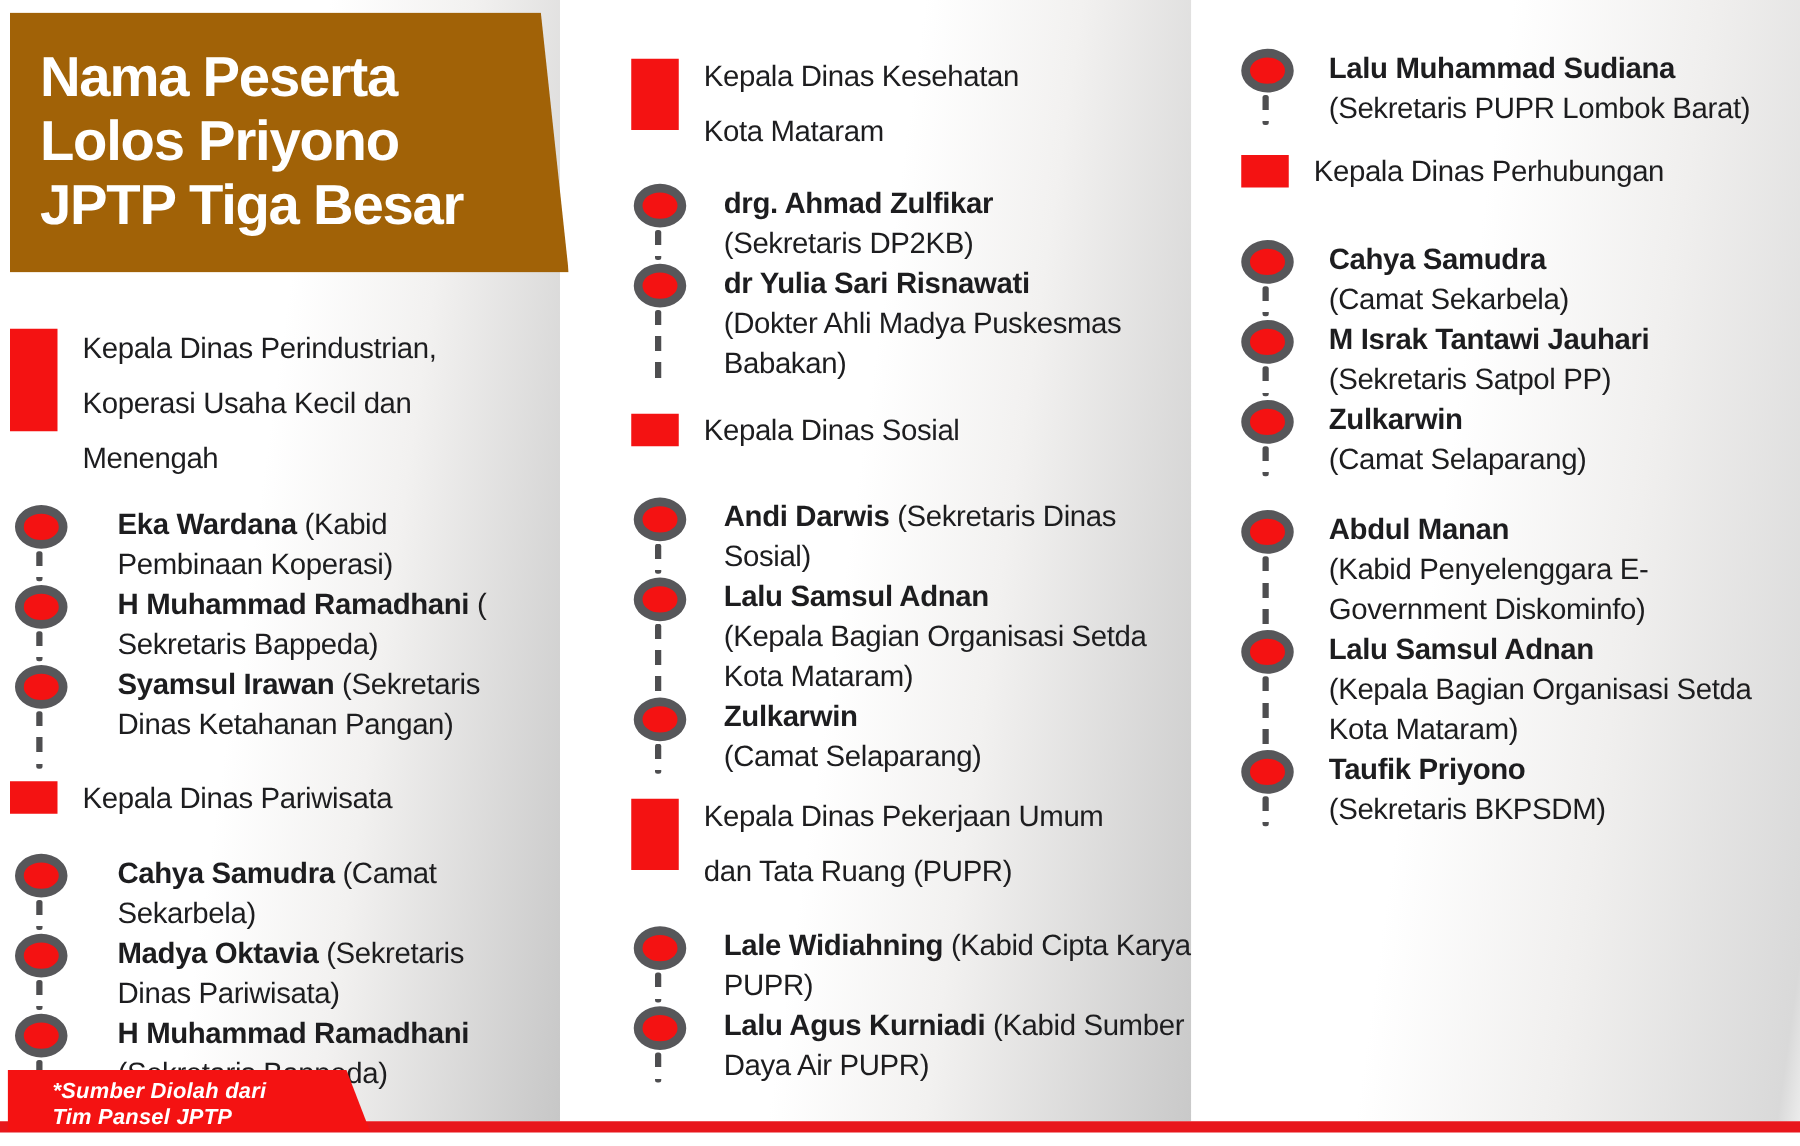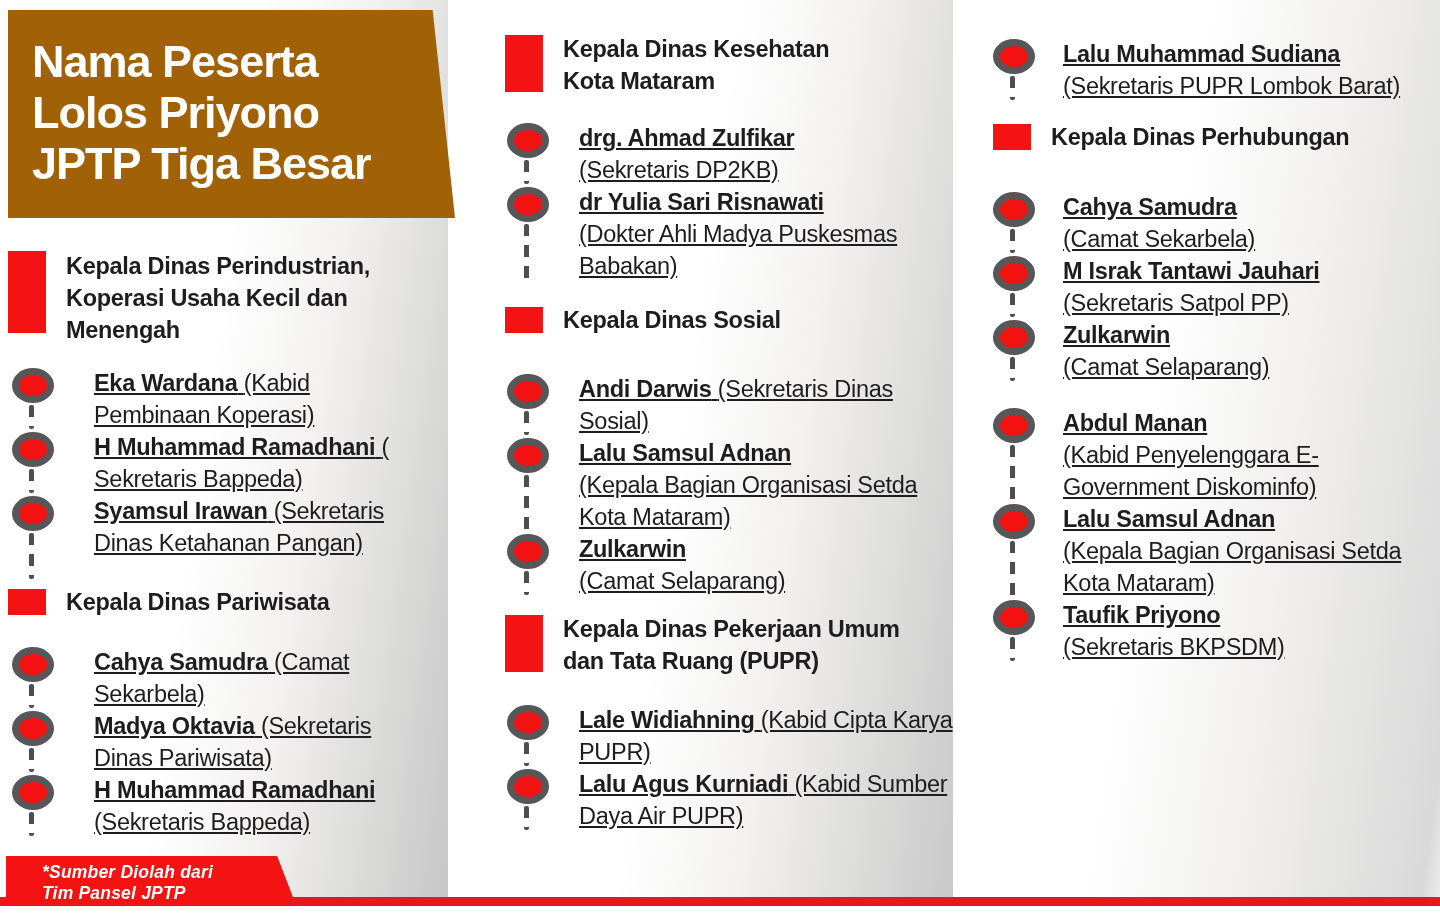--- a/index.html
+++ b/index.html
@@ -18,24 +18,24 @@
   .c1{--ti:86px;--bl:4px;--dl:21px;--tw:335px;}
   .c2{--ti:74px;--bl:2px;--dl:19px;--tw:385px;}
   .c3{--ti:70px;--bl:0px;--dl:17px;--tw:345px;}
 
   
   .sec-head{position:relative;padding-left:58px;}
   .marker{position:absolute;left:0;top:2px;width:38px;background:#f41212;display:block;}
   .mk-s{height:26px;top:3px;}
   .mk-m{height:57px;top:2px;}
   .mk-t{height:82px;top:1px;}
-  .hl{font-size:23.5px;line-height:32px;font-weight:700;letter-spacing:-0.3px;white-space:nowrap;}
-
-  
-  .items{margin:0;text-decoration:underline;}
+  .hl{font-size:23.5px;line-height:32px;font-weight:400;letter-spacing:-0.3px;white-space:nowrap;margin-top:12px;}
+
+  
+  .items{margin:0;}
   .item{position:relative;padding-left:var(--ti);}
   .itext{margin:0;max-width:var(--tw);font-size:23.5px;line-height:32px;letter-spacing:-0.3px;}
   .itext b{font-weight:700;}
   .item.brk .det{display:block;}
   .bullet{position:absolute;left:var(--bl);top:1px;width:28px;height:21px;
           background:#f41212;border:7px solid #57575a;border-radius:50%;}
   .dash{position:absolute;left:var(--dl);top:38px;bottom:2px;width:5px;border-radius:2px;
         background:repeating-linear-gradient(to bottom,#4e4e50 0 12px,transparent 12px 21px);}
   .trail .item:last-child .dash{bottom:-20px;}
 

